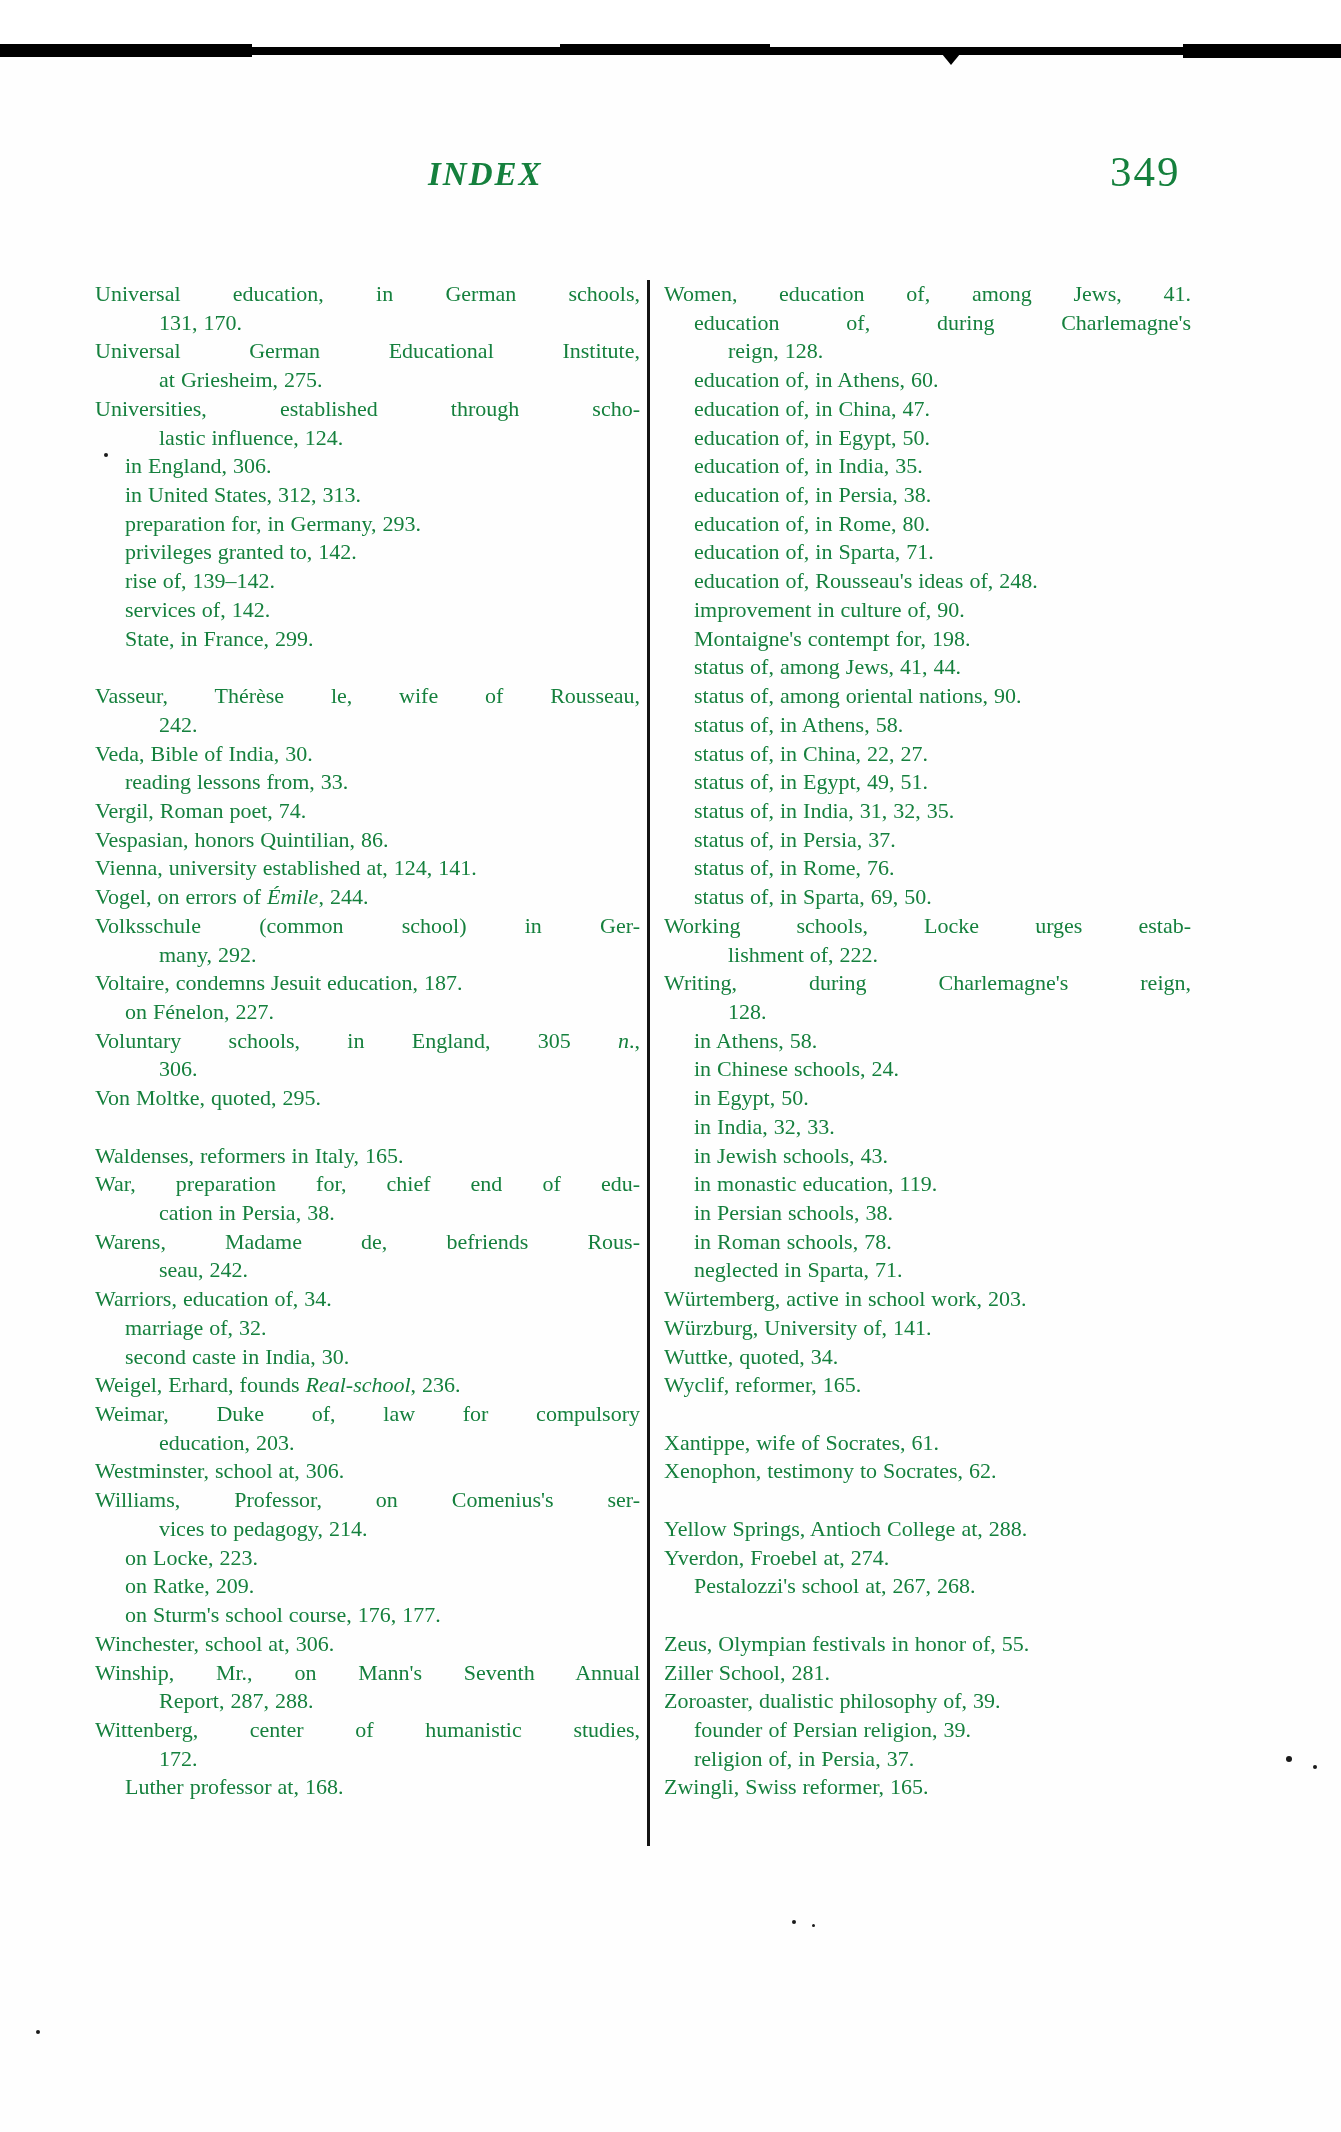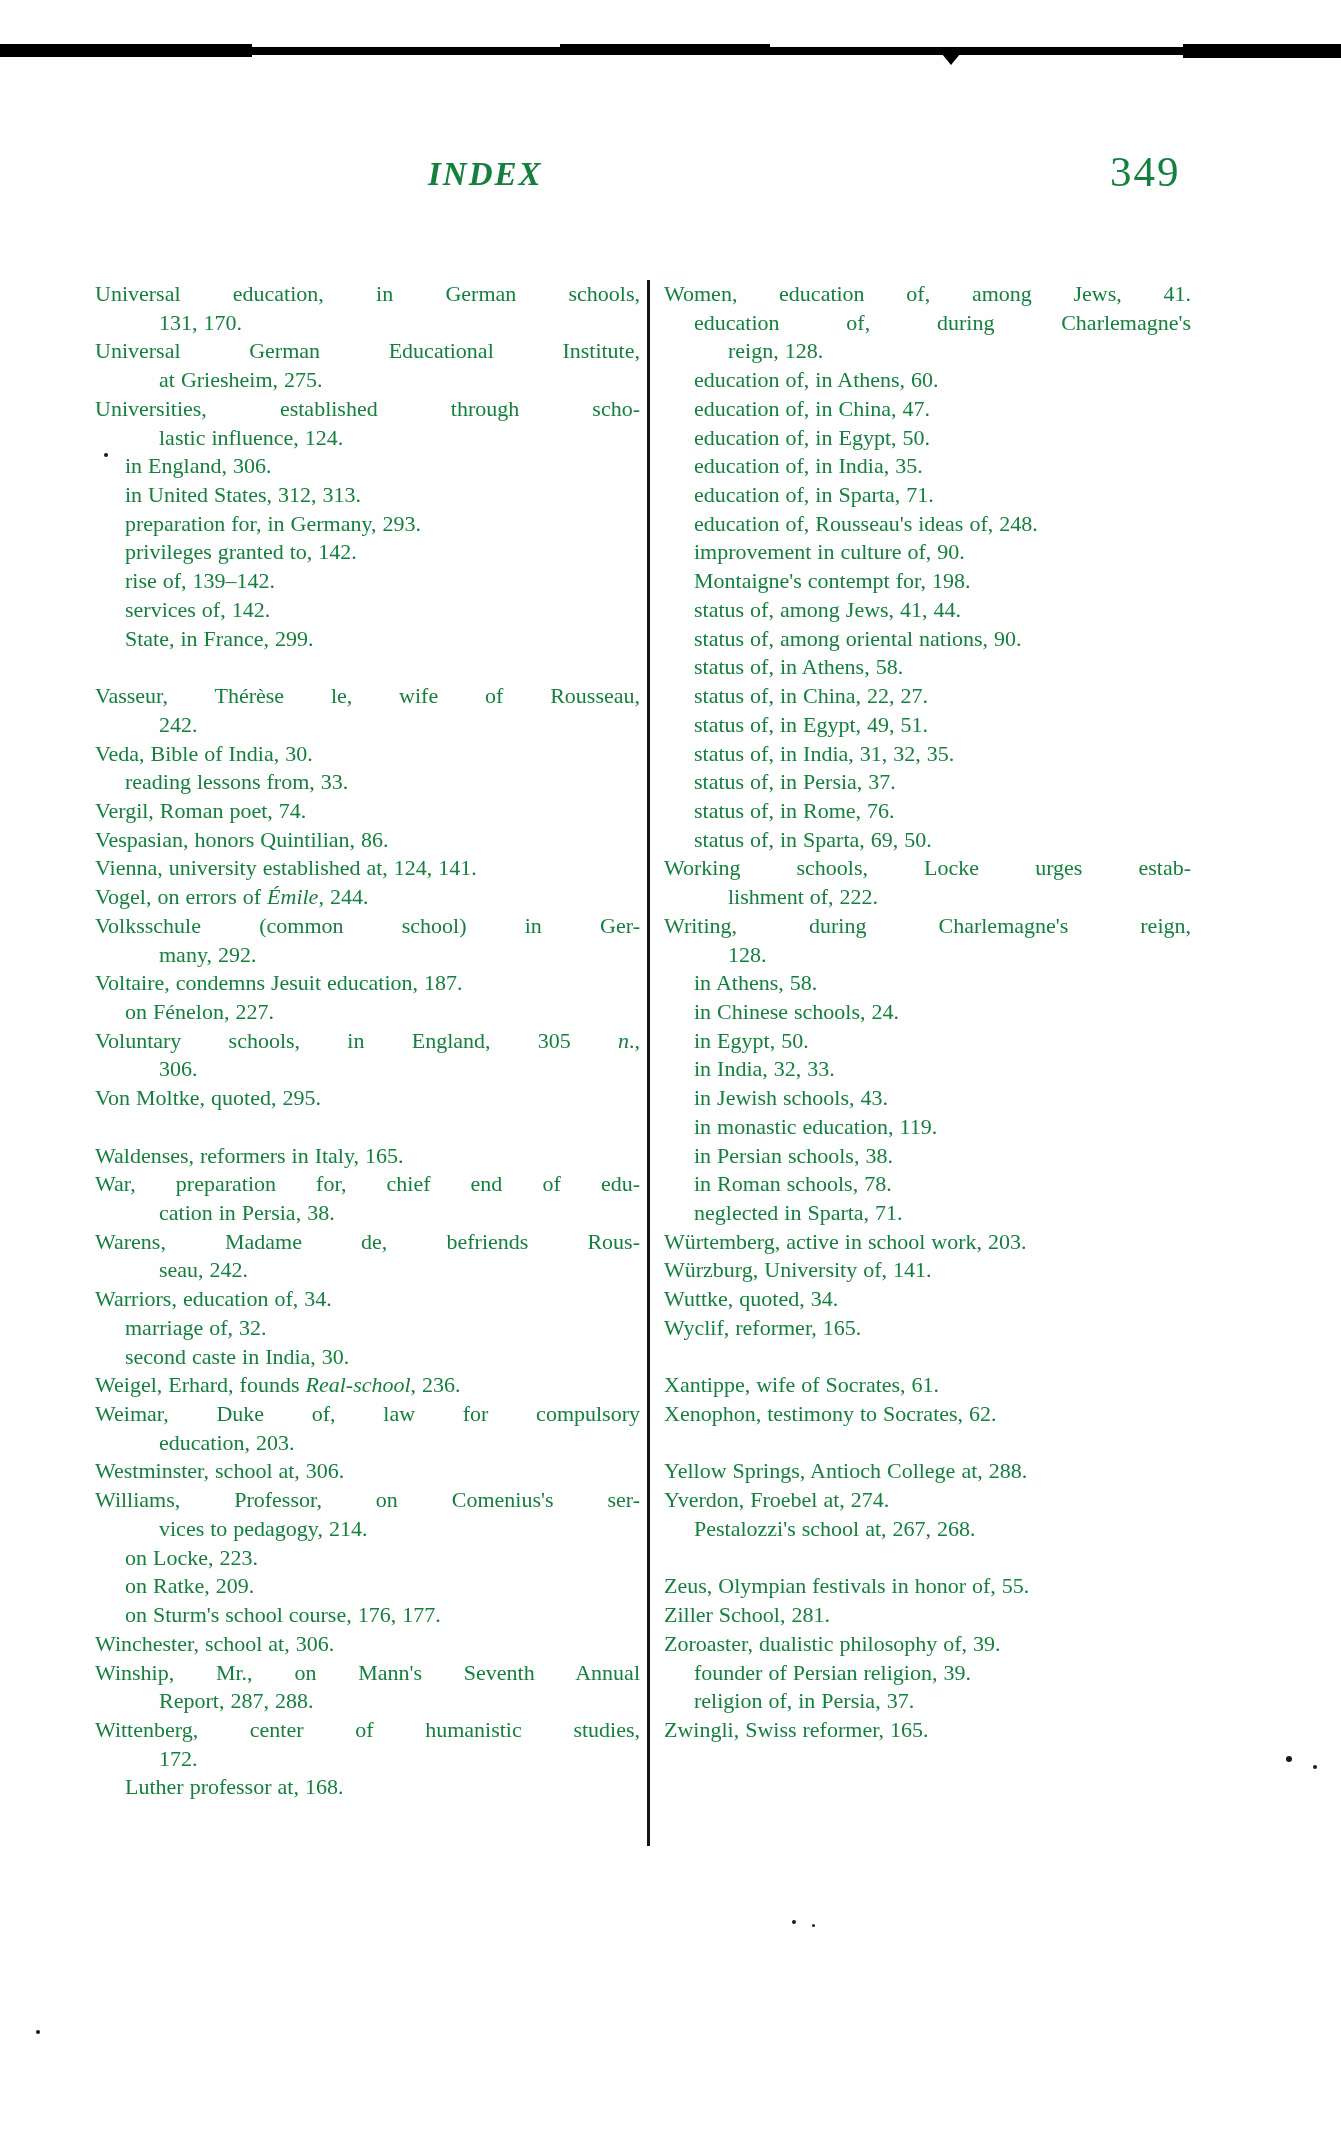--- a/index.html
+++ b/index.html
@@ -140,20 +140,22 @@
       <div class="line i1">Luther professor at, 168.</div>
     </div>
   <div class="col col-right" id="col-right">
       <div class="line i0 just">Women, education of, among Jews, 41.</div>
       <div class="line i1 just">education of, during Charlemagne's</div>
       <div class="line i2">reign, 128.</div>
       <div class="line i1">education of, in Athens, 60.</div>
       <div class="line i1">education of, in China, 47.</div>
       <div class="line i1">education of, in Egypt, 50.</div>
       <div class="line i1">education of, in India, 35.</div>
+      <div class="line i1">education of, in Persia, 38.</div>
+      <div class="line i1">education of, in Rome, 80.</div>
       <div class="line i1">education of, in Sparta, 71.</div>
       <div class="line i1">education of, Rousseau's ideas of, 248.</div>
       <div class="line i1">improvement in culture of, 90.</div>
       <div class="line i1">Montaigne's contempt for, 198.</div>
       <div class="line i1">status of, among Jews, 41, 44.</div>
       <div class="line i1">status of, among oriental nations, 90.</div>
       <div class="line i1">status of, in Athens, 58.</div>
       <div class="line i1">status of, in China, 22, 27.</div>
       <div class="line i1">status of, in Egypt, 49, 51.</div>
       <div class="line i1">status of, in India, 31, 32, 35.</div>

